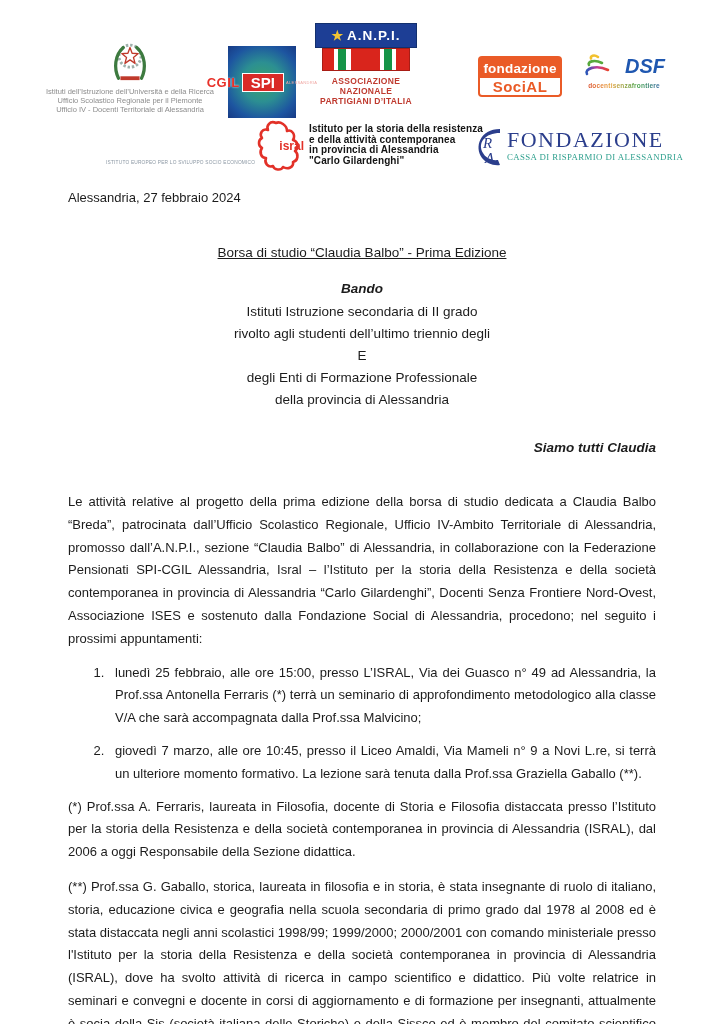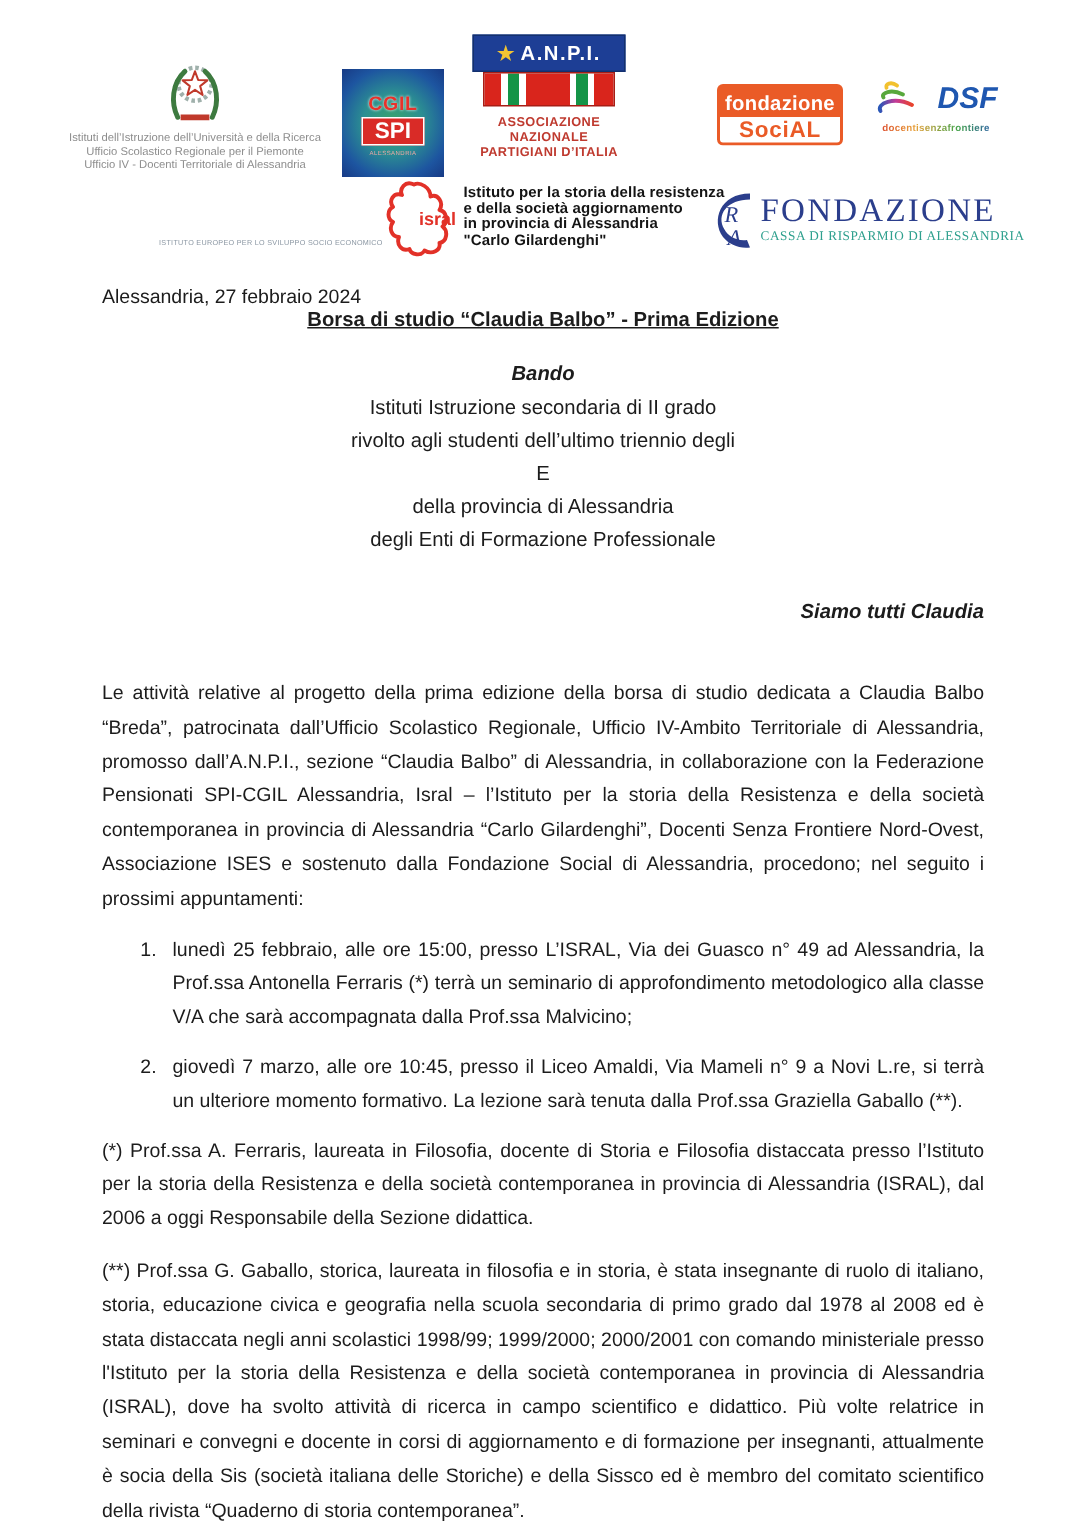--- a/index.html
+++ b/index.html
@@ -8,21 +8,21 @@
 
   
   .logos{position:absolute;left:0;top:0;width:724px;height:188px}
 
   .ministry{position:absolute;left:34px;top:36px;width:192px;text-align:center}
   .ministry svg{display:block;margin:0 auto 3px;width:46px;height:48px}
   .ministry .mline{font-size:7.5px;line-height:9px;color:#8d8d8d}
 
   .cgil{position:absolute;left:228px;top:46px;width:68px;height:72px;
         background:radial-gradient(circle at 50% 50%,#3aa46c 0%,#2c8f92 40%,#1d55a0 75%,#173a85 100%);
-        display:flex;flex-direction:column;align-items:center;justify-content:center;gap:2px}
+        display:flex;flex-direction:row;align-items:center;justify-content:center;gap:2px}
   .cgil .cgil-word{color:#e8312a;font-weight:bold;font-size:13px;letter-spacing:.5px;text-shadow:0 0 2px #ffffff}
   .cgil .spi-box{background:#d92b27;color:#fff;font-weight:bold;font-size:15px;line-height:17px;padding:0 8px;border:1px solid #fff}
   .cgil .cgil-sub{color:#f0a9a5;font-size:4px;letter-spacing:.3px}
 
   .anpi{position:absolute;left:315px;top:23px;width:102px;text-align:center}
   .anpi-bar{background:#1d3e95;border:1px solid #13306e;color:#fff;font-weight:bold;font-size:13.5px;height:23px;
             display:flex;align-items:center;justify-content:center;gap:3px;letter-spacing:1px}
   .anpi-star{color:#f2c433;font-size:13px;line-height:13px}
   .anpi-flag{height:21px;margin:0 7px;border:1px solid #a81d15;
       background:linear-gradient(90deg,#d9251c 0 13%,#fff 13% 18%,#159447 18% 27%,#fff 27% 32%,#d9251c 32% 66%,#fff 66% 71%,#159447 71% 80%,#fff 80% 85%,#d9251c 85% 100%)}
@@ -58,21 +58,21 @@
 
   .cra{position:absolute;left:472px;top:127px;display:flex;align-items:flex-start;gap:3px}
   .cra-glyph{width:32px;height:42px}
   .cra-text{padding-top:2px}
   .cra-title{font-family:"Liberation Serif",serif;font-size:22px;line-height:22px;color:#2b3e8c;letter-spacing:1.5px}
   .cra-sub{font-family:"Liberation Serif",serif;font-size:8.8px;color:#2fa08e;letter-spacing:.4px;margin-top:1px}
 
   
   .content{position:absolute;left:68px;top:190px;width:588px;font-size:13px}
   .date{font-size:13px}
-  .doc-title{text-align:center;font-weight:bold;font-size:13.5px;text-decoration:underline}
+  .doc-title{margin-top:40px;text-align:center;font-weight:normal;font-size:13.5px;text-decoration:underline}
   .bando{margin-top:21px;text-align:center;font-weight:bold;font-style:italic;font-size:13.5px}
   .intro{margin-top:5px;text-align:center;font-size:13.5px;line-height:22px}
   .motto{margin-top:29px;text-align:right;font-weight:bold;font-style:italic;font-size:13.5px}
   .para{margin-top:36px;text-align:justify;line-height:22.8px}
   ol.appts{margin:11px 0 0 0;padding-left:40px}
   ol.appts li{padding-left:7px;margin-bottom:10px;text-align:justify;line-height:22.8px}
   .note{margin-top:9px;text-align:justify;line-height:22.8px}
   .note + .note{margin-top:12px}
 </style>
 </head>
@@ -143,21 +143,21 @@
 
     <div class="isral">
       <div class="isral-mark">
         <svg viewBox="0 0 46 53">
           <path d="M20 4 C14 1 10 7 12 11 C6 9 3 15 6 19 C2 21 2 27 6 29 C3 33 5 39 10 39 C8 44 12 49 17 47 C18 51 25 52 27 48 C32 51 38 48 37 43 C42 42 43 35 39 32 C43 29 42 22 37 21 C40 16 36 10 31 12 C31 6 24 2 20 4 Z" fill="none" stroke="#e23128" stroke-width="2.6" stroke-linejoin="round"></path>
         </svg>
         <span class="isral-word">isral</span>
       </div>
       <div class="isral-lines">
         <div>Istituto per la storia della resistenza</div>
-        <div>e della società aggiornamento</div>
+        <div>e della attività contemporanea</div>
         <div>in provincia di Alessandria</div>
         <div>"Carlo Gilardenghi"</div>
       </div>
     </div>
 
     <div class="cra">
       <svg class="cra-glyph" viewBox="0 0 32 42">
         <path d="M28 2 C8 2 2 20 10 31 C14 36 21 39 28 38 L26 33 C19 34 13 30 11 26 C5 16 13 6 28 6 Z" fill="#2b3e8c"></path>
         <text x="11" y="21" font-size="15" fill="#2b3e8c" font-family="Liberation Serif, serif" font-style="italic">R</text>
         <text x="13" y="36" font-size="15" fill="#2b3e8c" font-family="Liberation Serif, serif" font-style="italic">A</text>
@@ -173,22 +173,22 @@
   <div class="content">
     <div class="date">Alessandria, 27 febbraio 2024</div>
 
     <div class="doc-title">Borsa di studio “Claudia Balbo” - Prima Edizione</div>
     <div class="bando">Bando</div>
 
     <div class="intro">
       <div>Istituti Istruzione secondaria di II grado</div>
       <div>rivolto agli studenti dell’ultimo triennio degli</div>
       <div>E</div>
+      <div>degli Enti di Formazione Professionale</div>
       <div>della provincia di Alessandria</div>
-      <div>degli Enti di Formazione Professionale</div>
     </div>
 
     <div class="motto">Siamo tutti Claudia</div>
 
     <div class="para">Le attività relative al progetto della prima edizione della borsa di studio dedicata a Claudia Balbo “Breda”, patrocinata dall’Ufficio Scolastico Regionale, Ufficio IV-Ambito Territoriale di Alessandria, promosso dall’A.N.P.I., sezione “Claudia Balbo” di Alessandria, in collaborazione con la Federazione Pensionati SPI-CGIL Alessandria, Isral – l’Istituto per la storia della Resistenza e della società contemporanea in provincia di Alessandria “Carlo Gilardenghi”, Docenti Senza Frontiere Nord-Ovest, Associazione ISES e sostenuto dalla Fondazione Social di Alessandria, procedono; nel seguito i prossimi appuntamenti:</div>
 
     <ol class="appts">
       <li>lunedì 25 febbraio, alle ore 15:00, presso L’ISRAL, Via dei Guasco n° 49 ad Alessandria, la Prof.ssa Antonella Ferraris (*) terrà un seminario di approfondimento metodologico alla classe V/A che sarà accompagnata dalla Prof.ssa Malvicino;</li>
       <li>giovedì 7 marzo, alle ore 10:45, presso il Liceo Amaldi, Via Mameli n° 9 a Novi L.re, si terrà un ulteriore momento formativo. La lezione sarà tenuta dalla Prof.ssa Graziella Gaballo (**).</li>
     </ol>

